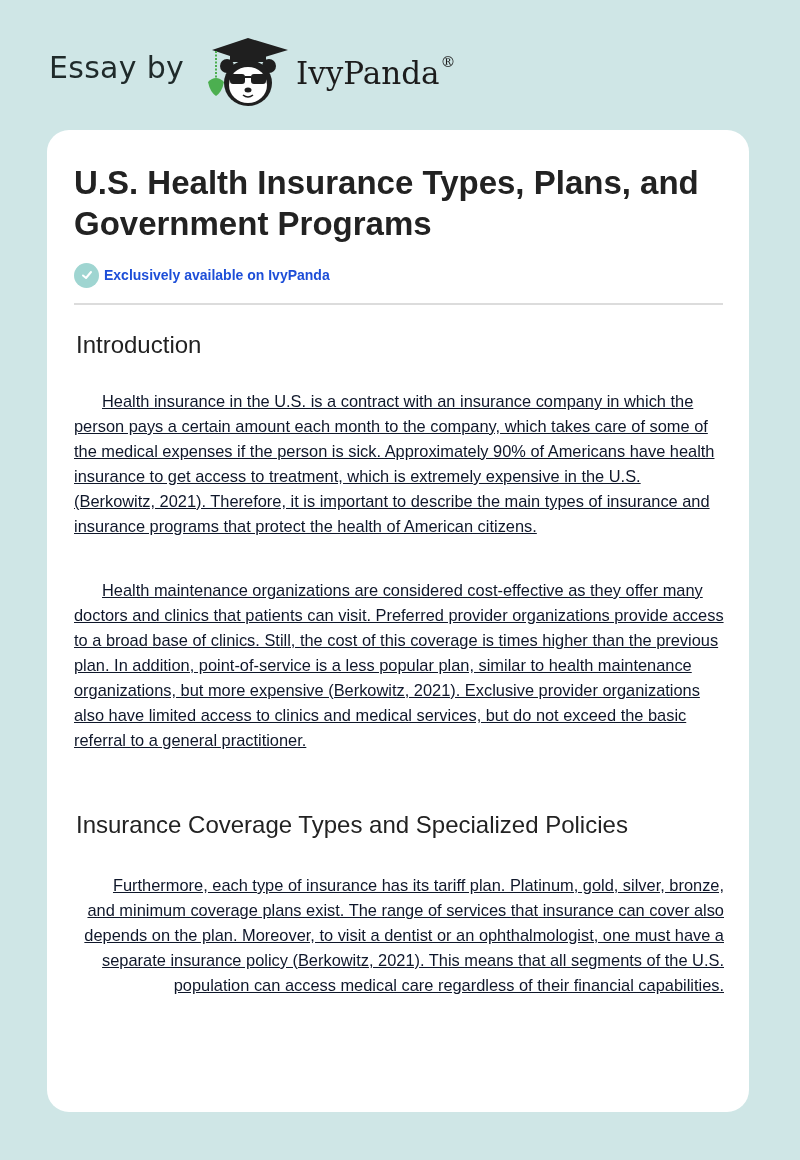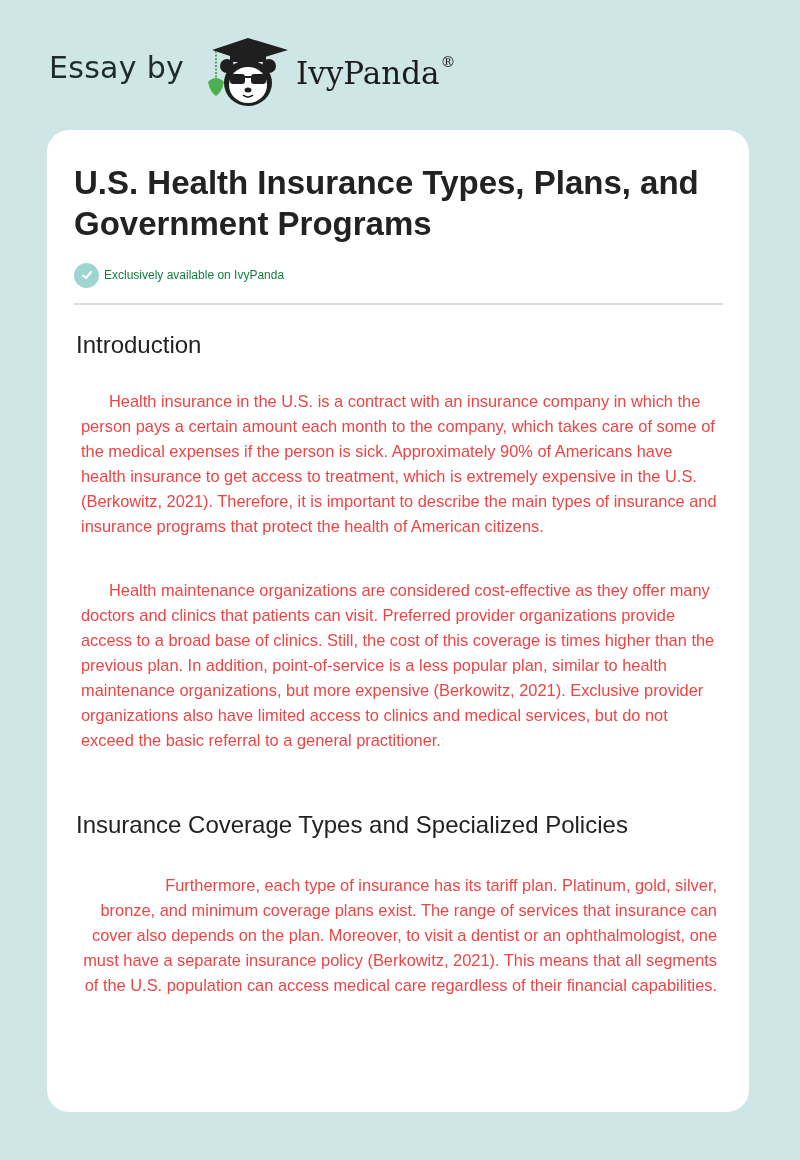--- a/index.html
+++ b/index.html
@@ -13,26 +13,26 @@
   .brand { position:absolute; left:296px; top:55px; font-family:"DejaVu Serif", serif; font-weight:normal; font-size:31px; color:#1c1c1c; }
   .brand sup { font-size:15px; position:relative; top:-6px; margin-left:1px; }
 
   .card {
     position:absolute; left:47px; top:130px; width:702px; height:982px;
     background:#fff; border-radius:22px;
   }
   .title { position:absolute; left:27px; top:32px; width:660px; font-size:33px; font-weight:bold; line-height:41px; color:#222; margin:0; }
   .exclusive { position:absolute; left:27px; top:132px; height:26px; display:flex; align-items:center; }
   .check { width:25px; height:25px; border-radius:50%; background:#9fd5d1; display:flex; align-items:center; justify-content:center; margin-right:5px; }
-  .exclusive-text { font-size:12px; font-weight:normal; color:#15803d; }
+  .exclusive-text { font-size:14px; font-weight:bold; color:#1d4ed8; }
   .divider { position:absolute; left:27px; top:173px; width:649px; height:2px; background:#dcdcdc; }
 
   .section { position:absolute; left:27px; width:650px; }
   .section h2 { margin:2px; font-size:24px; font-weight:normal; line-height:40px; color:#222; }
-  .section p { margin:7px; font-size:16.4px; line-height:25px; color:#ef4444; text-indent:28px; }
+  .section p { margin:0; font-size:16.4px; line-height:25px; color:#0f172a; text-indent:28px;text-decoration:underline; }
   #s1 { top:193px; }
   #s1 p { margin-top:24px; }
   #s2 { top:420px; }
   #s2 p { margin-top:28px; }
   #s3 { top:673px; }
   #s3 p { margin-top:28px;text-align:right; }
 </style>
 </head>
 <body>
 

